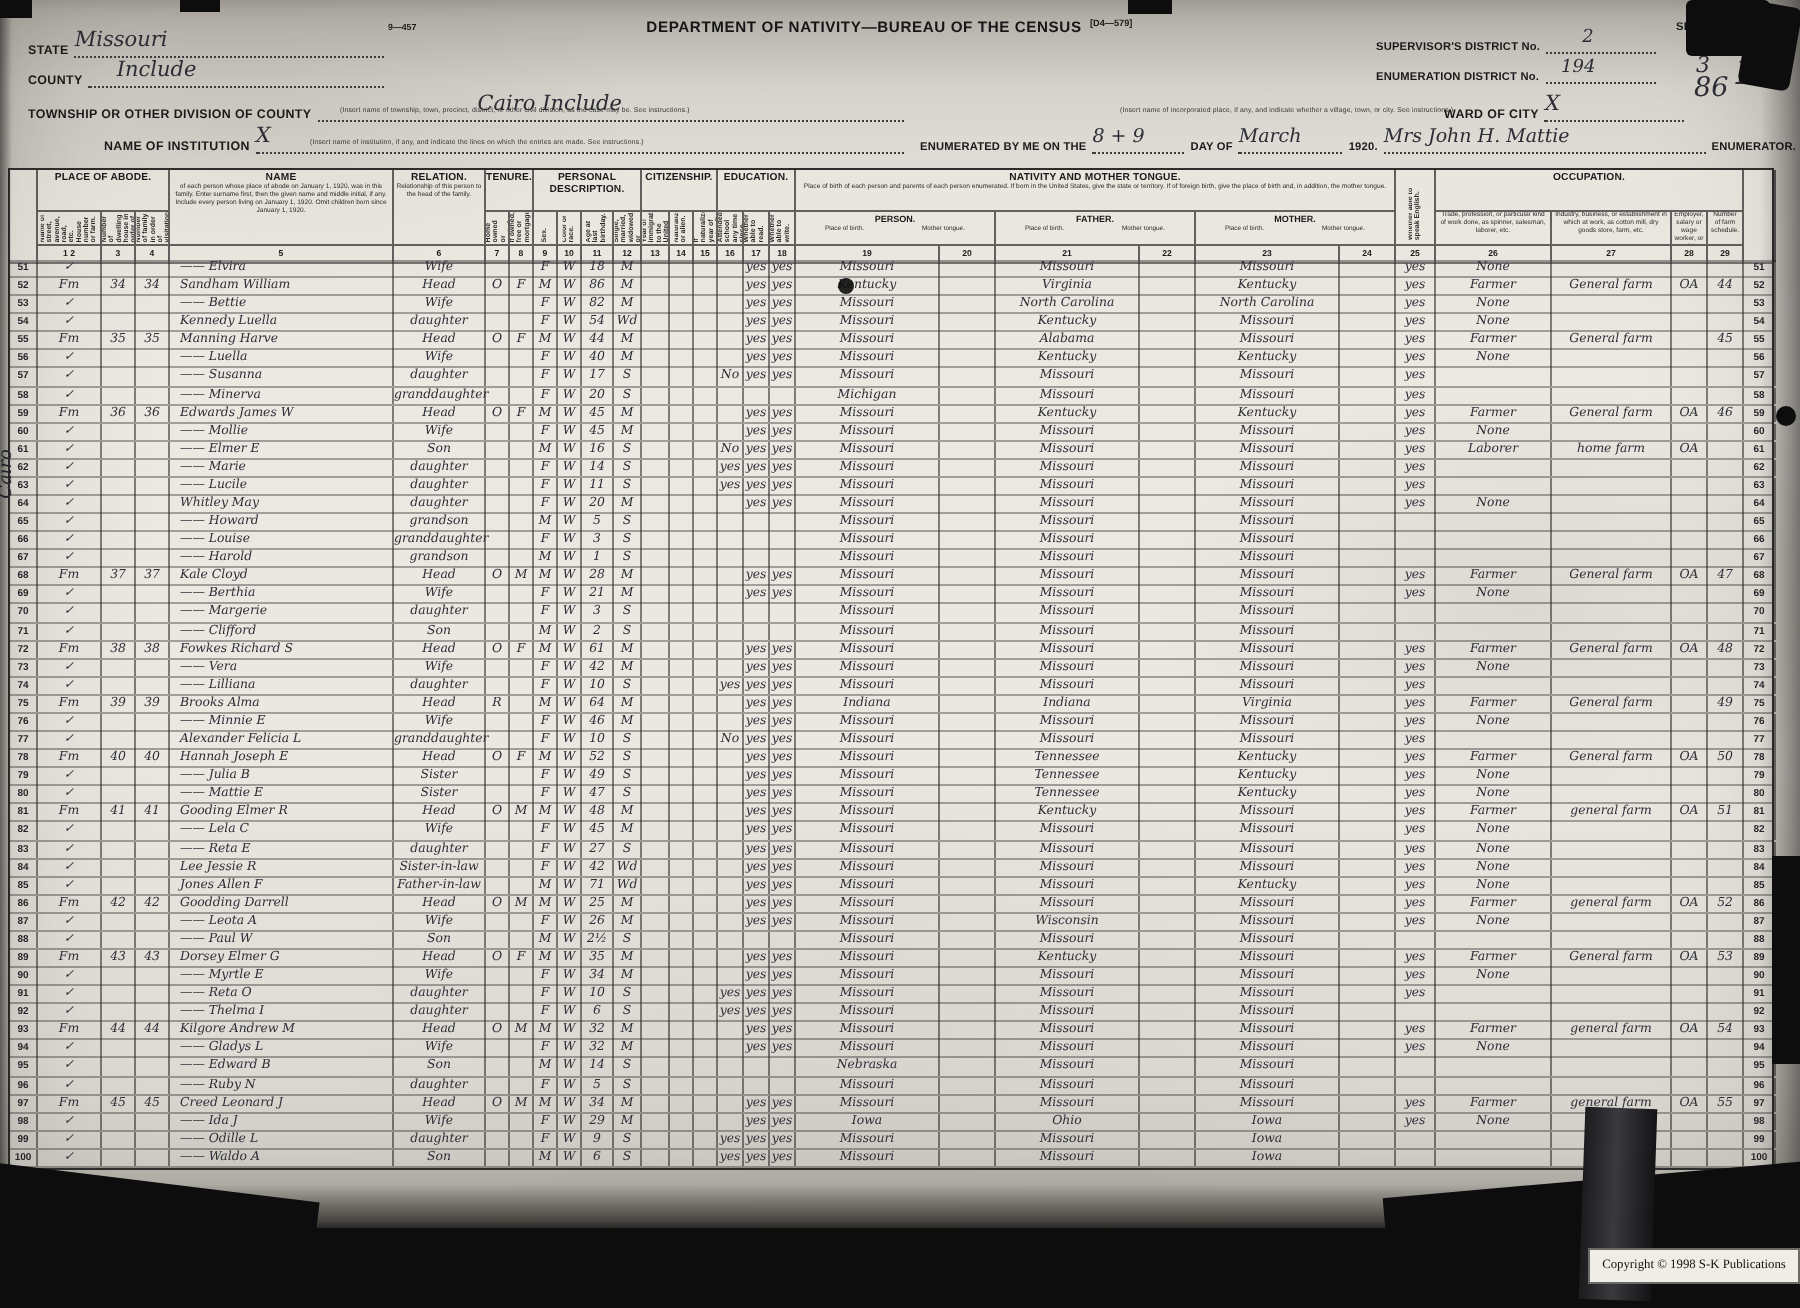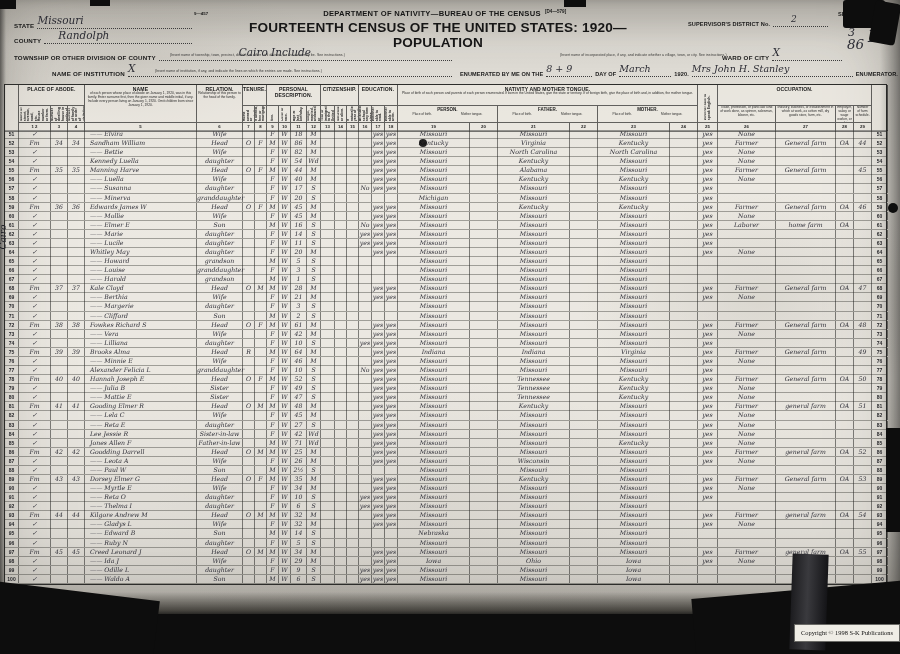--- a/index.html
+++ b/index.html
@@ -56,30 +56,33 @@
 
 <div class="page">
   <div class="paper"></div>
 
   <div class="ffield" style="left:14px;top:10px;width:178px;">
     <span class="lab">STATE</span>
     <span class="fill"><span class="hw hwval">Missouri</span></span>
   </div>
   <div class="ffield" style="left:14px;top:25px;width:178px;">
     <span class="lab">COUNTY</span>
-    <span class="fill"><span class="hw hwval" style="padding-left:14px;">Randolph</span></span>
+    <span class="fill"><span class="hw hwval" style="padding-left:14px;">Include</span></span>
   </div>
   <div class="abs" style="left:194px;top:11px;font-size:4.4px;font-weight:bold;">9—457</div>
   <div class="abs pr" style="left:282px;top:9px;width:300px;text-align:center;font-size:7.6px;letter-spacing:.3px;">DEPARTMENT OF NATIVITY—BUREAU OF THE CENSUS</div>
-  <div class="abs pr" style="left:228px;top:20px;width:420px;text-align:center;font-size:13.6px;letter-spacing:.2px;">FOURTEENTH CENSUS OF THE UNITED STATES: 1920—POPULATION</div>
   <div class="abs" style="left:545px;top:9px;font-size:4.6px;font-weight:bold;">[D4—579]</div>
 
   <div class="ffield" style="left:688px;top:8px;width:140px;">
     <span class="lab5">SUPERVISOR'S DISTRICT No.</span>
     <span class="fill"><span class="hw" style="font-size:9px;padding-left:18px;">2</span></span>
+  </div>
+  <div class="ffield" style="left:688px;top:23px;width:140px;">
+    <span class="lab5">ENUMERATION DISTRICT No.</span>
+    <span class="fill"><span class="hw" style="font-size:9px;padding-left:8px;">194</span></span>
   </div>
   <div class="abs lab5" style="left:838px;top:11px;">SHEET No.</div>
   <div class="abs hw" style="left:848px;top:26px;font-size:11px;">3</div>
   <div class="abs hw" style="left:847px;top:36px;font-size:13.5px;">86</div>
   <div class="abs hw" style="left:868px;top:27px;font-size:16px;font-weight:bold;">B4</div>
 
   <div class="ffield" style="left:14px;top:42px;width:438px;">
     <span class="lab">TOWNSHIP OR OTHER DIVISION OF COUNTY</span>
     <span class="fill"><span class="hw hwval" style="padding-left:80px;">Cairo Include</span></span>
   </div>
@@ -97,21 +100,21 @@
     <span class="fill"><span class="hw hwval">X</span></span>
   </div>
   <div class="note" style="left:155px;top:69px;">(Insert name of institution, if any, and indicate the lines on which the entries are made. See instructions.)</div>
 
   <div class="ffield" style="left:460px;top:58px;width:438px;">
     <span class="lab5">ENUMERATED BY ME ON THE</span>
     <span class="fill" style="max-width:46px;"><span class="hw" style="font-size:9.5px;font-style:italic;">8 + 9</span></span>
     <span class="lab5" style="margin-left:3px;">DAY OF</span>
     <span class="fill" style="max-width:52px;"><span class="hw" style="font-size:9.5px;">March</span></span>
     <span class="lab5" style="margin-left:3px;">1920.</span>
-    <span class="fill"><span class="hw" style="font-size:9.5px;">Mrs John H. Stanley</span></span>
+    <span class="fill"><span class="hw" style="font-size:9.5px;">Mrs John H. Mattie</span></span>
     <span class="lab5" style="margin-left:3px;">ENUMERATOR.</span>
   </div>
 
   <div class="marginhw hw">Cairo</div>
 
   <div id="censusHead" style="grid-template-columns: 14px 32px 17px 17px 112px 46px 12px 12px 12px 12px 16px 14px 14px 12px 12px 13px 13px 13px 72px 28px 72px 28px 72px 28px 20px 58px 60px 18px 18px 16px;">
       <div class="hc " style="grid-area: 1 / 1 / 4 / 2;"></div>
       <div class="hc " style="grid-area: 1 / 30 / 4 / 31;"></div>
       <div class="hc " style="grid-area: 1 / 2 / 2 / 5;">
         <div class="hglab">PLACE OF ABODE.</div>

